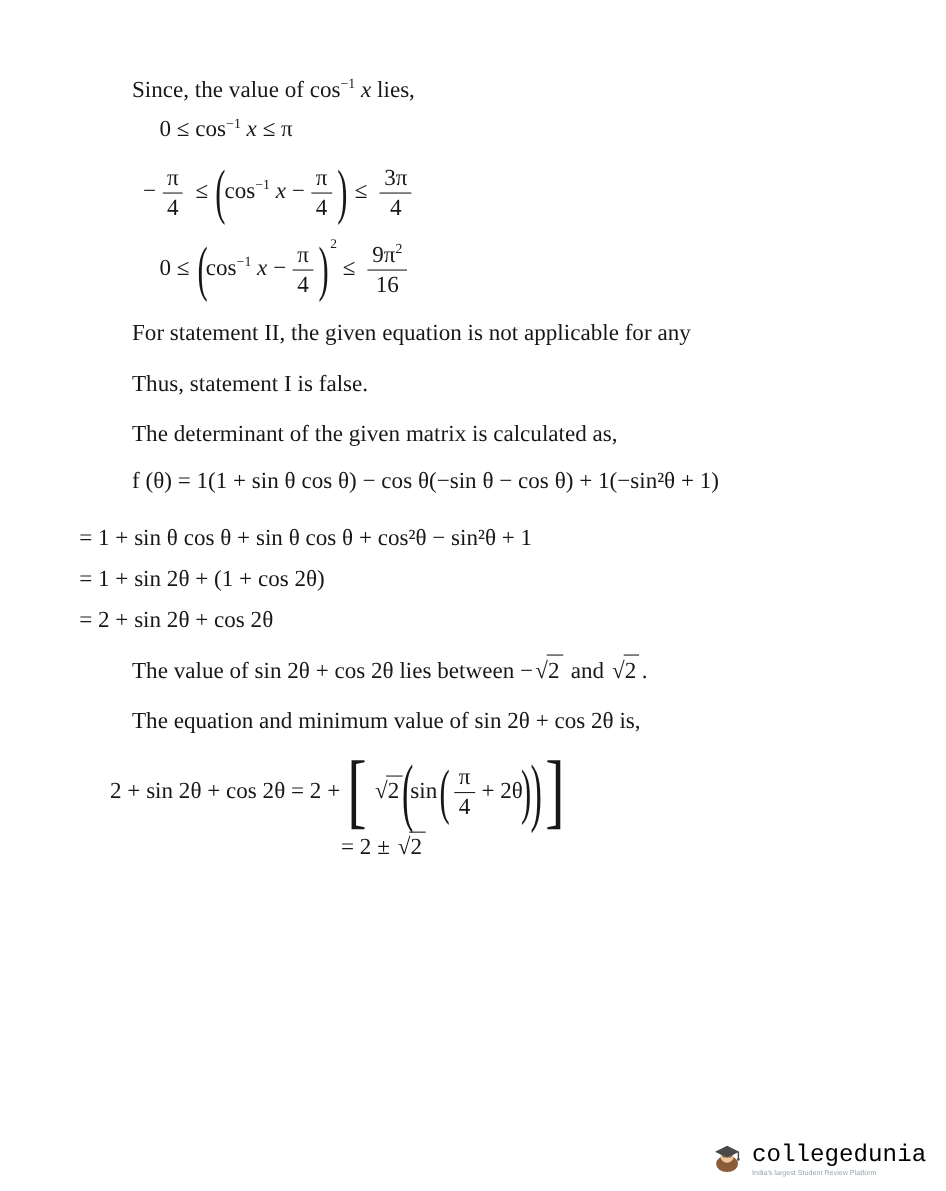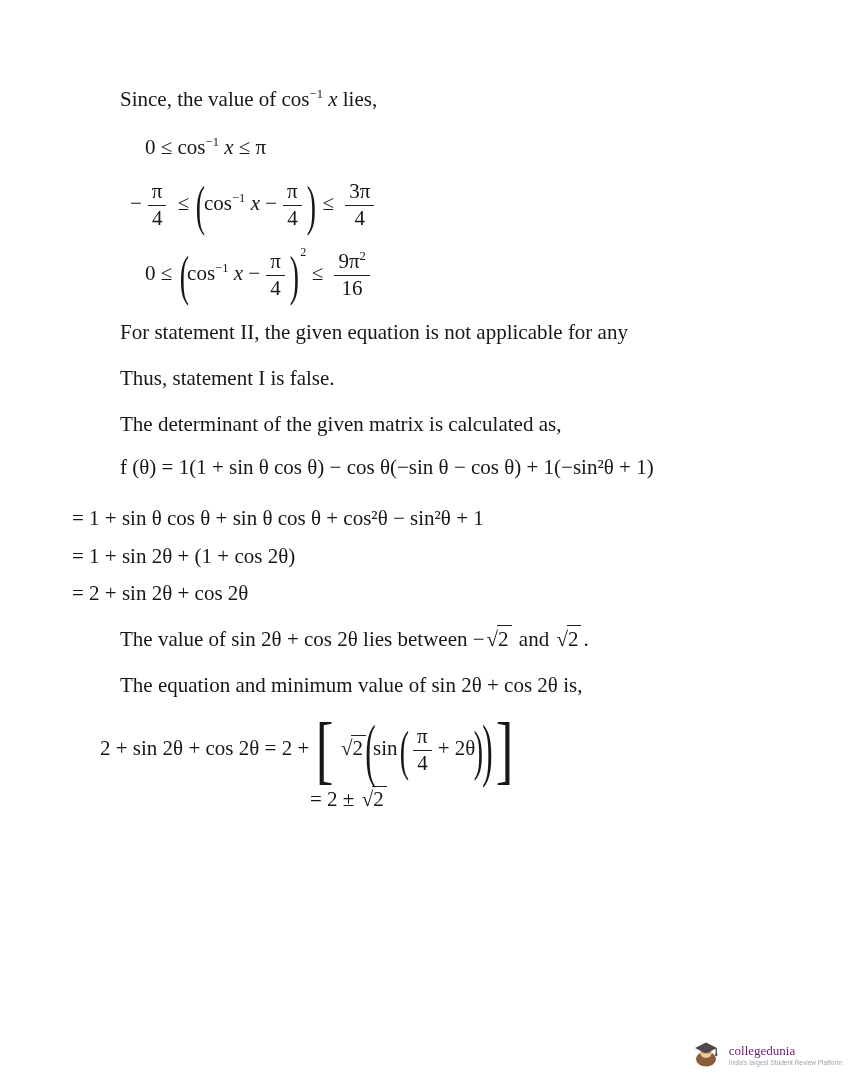--- a/index.html
+++ b/index.html
@@ -1,18 +1,18 @@
 <!DOCTYPE html>
 <html><head>
 <meta charset="utf-8">
 <style>
   html,body{margin:0;padding:0;background:#ffffff}
   .page{width:860px;height:1083px;position:relative;background:#ffffff;
         font-family:"Liberation Serif",serif;color:#171717;overflow:hidden}
-  .content{padding-top:86px}
+  .content{padding-top:68px}
   .text{font-size:21px;line-height:1.3;margin:0}
   .row{font-size:21px;white-space:nowrap}
   sup{font-size:60%;line-height:0}
   .var{font-style:italic}
   
   .frac{display:inline-flex;flex-direction:column;align-items:stretch;text-align:center;
         vertical-align:middle;margin:0 5px;line-height:1.12;padding:0 1px}
   .frac .num{border-bottom:1.4px solid #222;padding:0 4px 1px}
   .frac .den{padding:1px 4px 0}
   
@@ -26,27 +26,27 @@
   sup.pow{vertical-align:24px;font-size:58%}
   
   .sqrt{display:inline-flex;align-items:stretch;vertical-align:baseline;margin:0 2px}
   .sqrt .sign{align-self:flex-end}
   .sqrt .rad{border-top:1.4px solid #222;padding:0 3px 0 1px;margin-left:-1px}
   
   .ml90{margin-left:90px}.ml100{margin-left:100px}.ml120{margin-left:120px}
   .ml130{margin-left:130px}.ml145{margin-left:145px}.ml180{margin-left:72px}.ml310{margin-left:310px}
   .mt6{margin-top:6px}.mt12{margin-top:12px}.mt13{margin-top:13px}.mt17{margin-top:17px}
   .mt18{margin-top:18px}.mt19{margin-top:19px}.mt20{margin-top:20px}.mt21{margin-top:21px}
-  .mt22{margin-top:22px}.mt26{margin-top:26px}.mt57{margin-top:57px}
+  .mt22{margin-top:10px}.mt26{margin-top:26px}.mt57{margin-top:57px}
   .qhead .qnum{display:inline-block;min-width:55px}
   
   .logo{position:absolute;right:18px;bottom:12px;display:flex;align-items:center;gap:6px}
   .logo-text{display:flex;flex-direction:column}
-  .logo-name{font-family:Liberation Serif, serif;font-size:13px;font-weight:500;
-             color:#701a75;line-height:1}
+  .logo-name{font-family:Liberation Mono, monospace;font-size:22px;font-weight:500;
+             color:#000000;line-height:1}
   .logo-tagline{font-family:"Liberation Sans",sans-serif;font-size:6.5px;color:#9aa6ad;margin-top:2px}
 </style>
 </head>
 <body>
 
 <div class="page">
   <div class="content">
 
     <p class="text ml120"><span>Since, the value of cos</span><sup>−1</sup><i class="var"> x</i><span> lies,</span></p>
 

